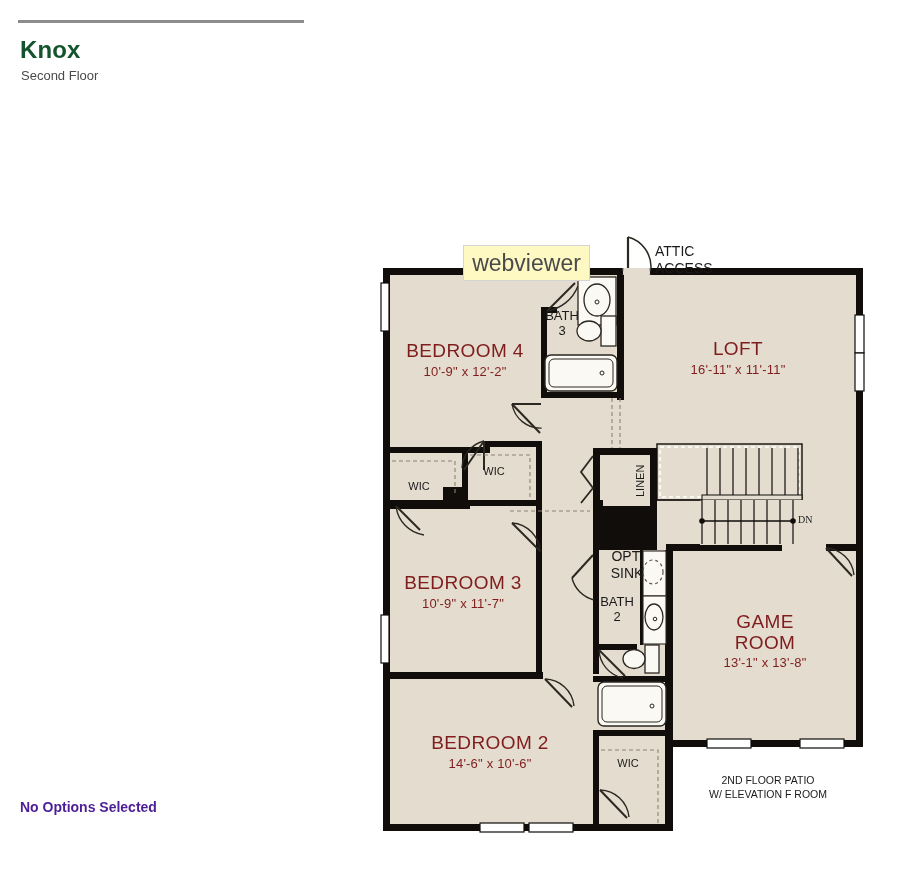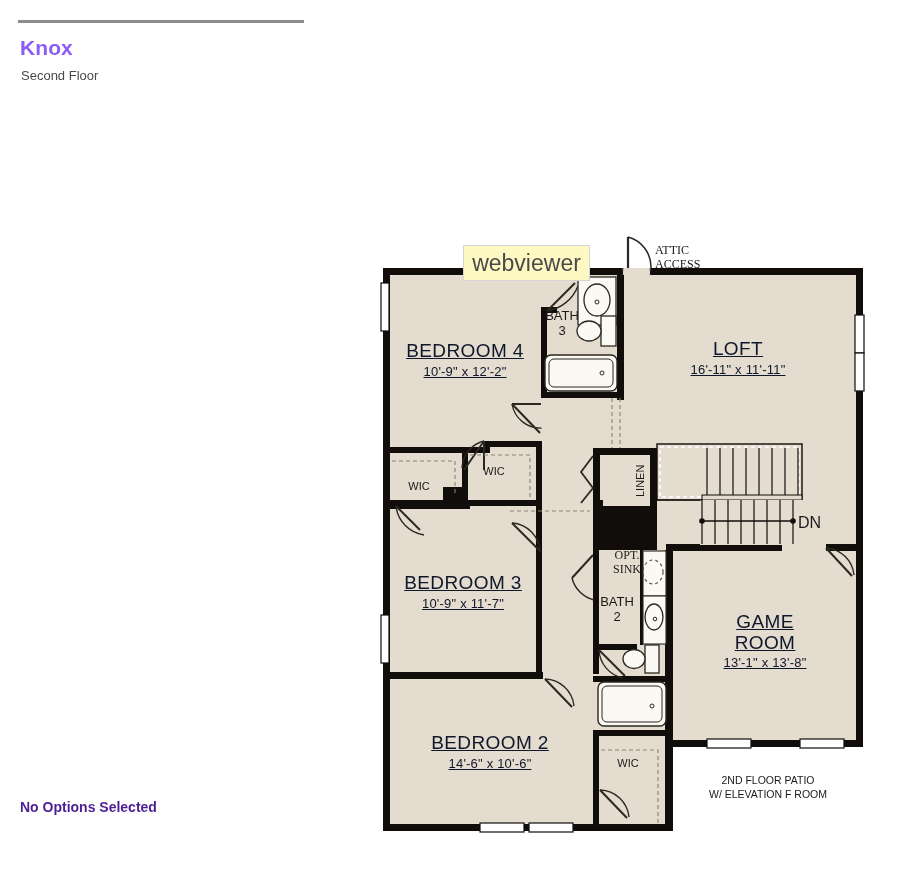--- a/index.html
+++ b/index.html
@@ -21,23 +21,23 @@
     left: 18px;
     top: 20px;
     width: 286px;
     height: 3px;
     background: #8c8c8c;
   }
   #plan-title {
     position: absolute;
     left: 20px;
     top: 36px;
-    font-size: 21px;
+    font-size: 24px;
     font-weight: bold;
-    color: #8b5cf6;
+    color: #14532d;
     letter-spacing: .1px;
   }
   #plan-subtitle {
     position: absolute;
     left: 21px;
     top: 68px;
     font-size: 13px;
     color: #4a4a4a;
   }
   #options-status {
@@ -72,25 +72,24 @@
     display: flex;
     align-items: center;
     justify-content: center;
     z-index: 40;
   }
 
   
   .room-label {
     position: absolute;
     text-align: center;
-    color: #0f172a;
+    color: #7f1d1d;
     z-index: 20;
     line-height: 1.08;
     white-space: nowrap;
-    text-decoration: underline;
   }
   .rl-name {
     font-size: 19px;
     letter-spacing: .4px;
   }
   .rl-dim {
     font-size: 13px;
     margin-top: 3px;
     letter-spacing: .2px;
   }
@@ -101,26 +100,25 @@
     text-align: center;
     font-size: 11px;
     color: #1a1a1a;
     z-index: 20;
     line-height: 1.12;
     white-space: nowrap;
   }
   .tiny-label {
     position: absolute;
     text-align: center;
-    font-size: 12px;
+    font-size: 14px;
     color: #1a1a1a;
     z-index: 20;
     line-height: 1.2;
     white-space: nowrap;
-    font-family: Liberation Serif, serif;
   }
   .vert-label {
     position: absolute;
     font-size: 11px;
     color: #1a1a1a;
     z-index: 20;
     transform-origin: 0 0;
     transform: rotate(-90deg);
     white-space: nowrap;
   }
@@ -137,23 +135,24 @@
     position: absolute;
     text-align: center;
     font-size: 10.5px;
     color: #1a1a1a;
     z-index: 20;
     line-height: 1.3;
     white-space: nowrap;
   }
   .dn-label {
     position: absolute;
-    font-size: 16px;
-    color: #1a1a1a;
-    z-index: 20;
+    font-size: 10px;
+    color: #1a1a1a;
+    z-index: 20;
+    font-family: Liberation Serif, serif;
   }
 </style>
 </head>
 <body>
 
 <div id="header-rule"></div>
 <div id="plan-title">Knox</div>
 <div id="plan-subtitle">Second Floor</div>
 <div id="options-status">No Options Selected</div>
 

